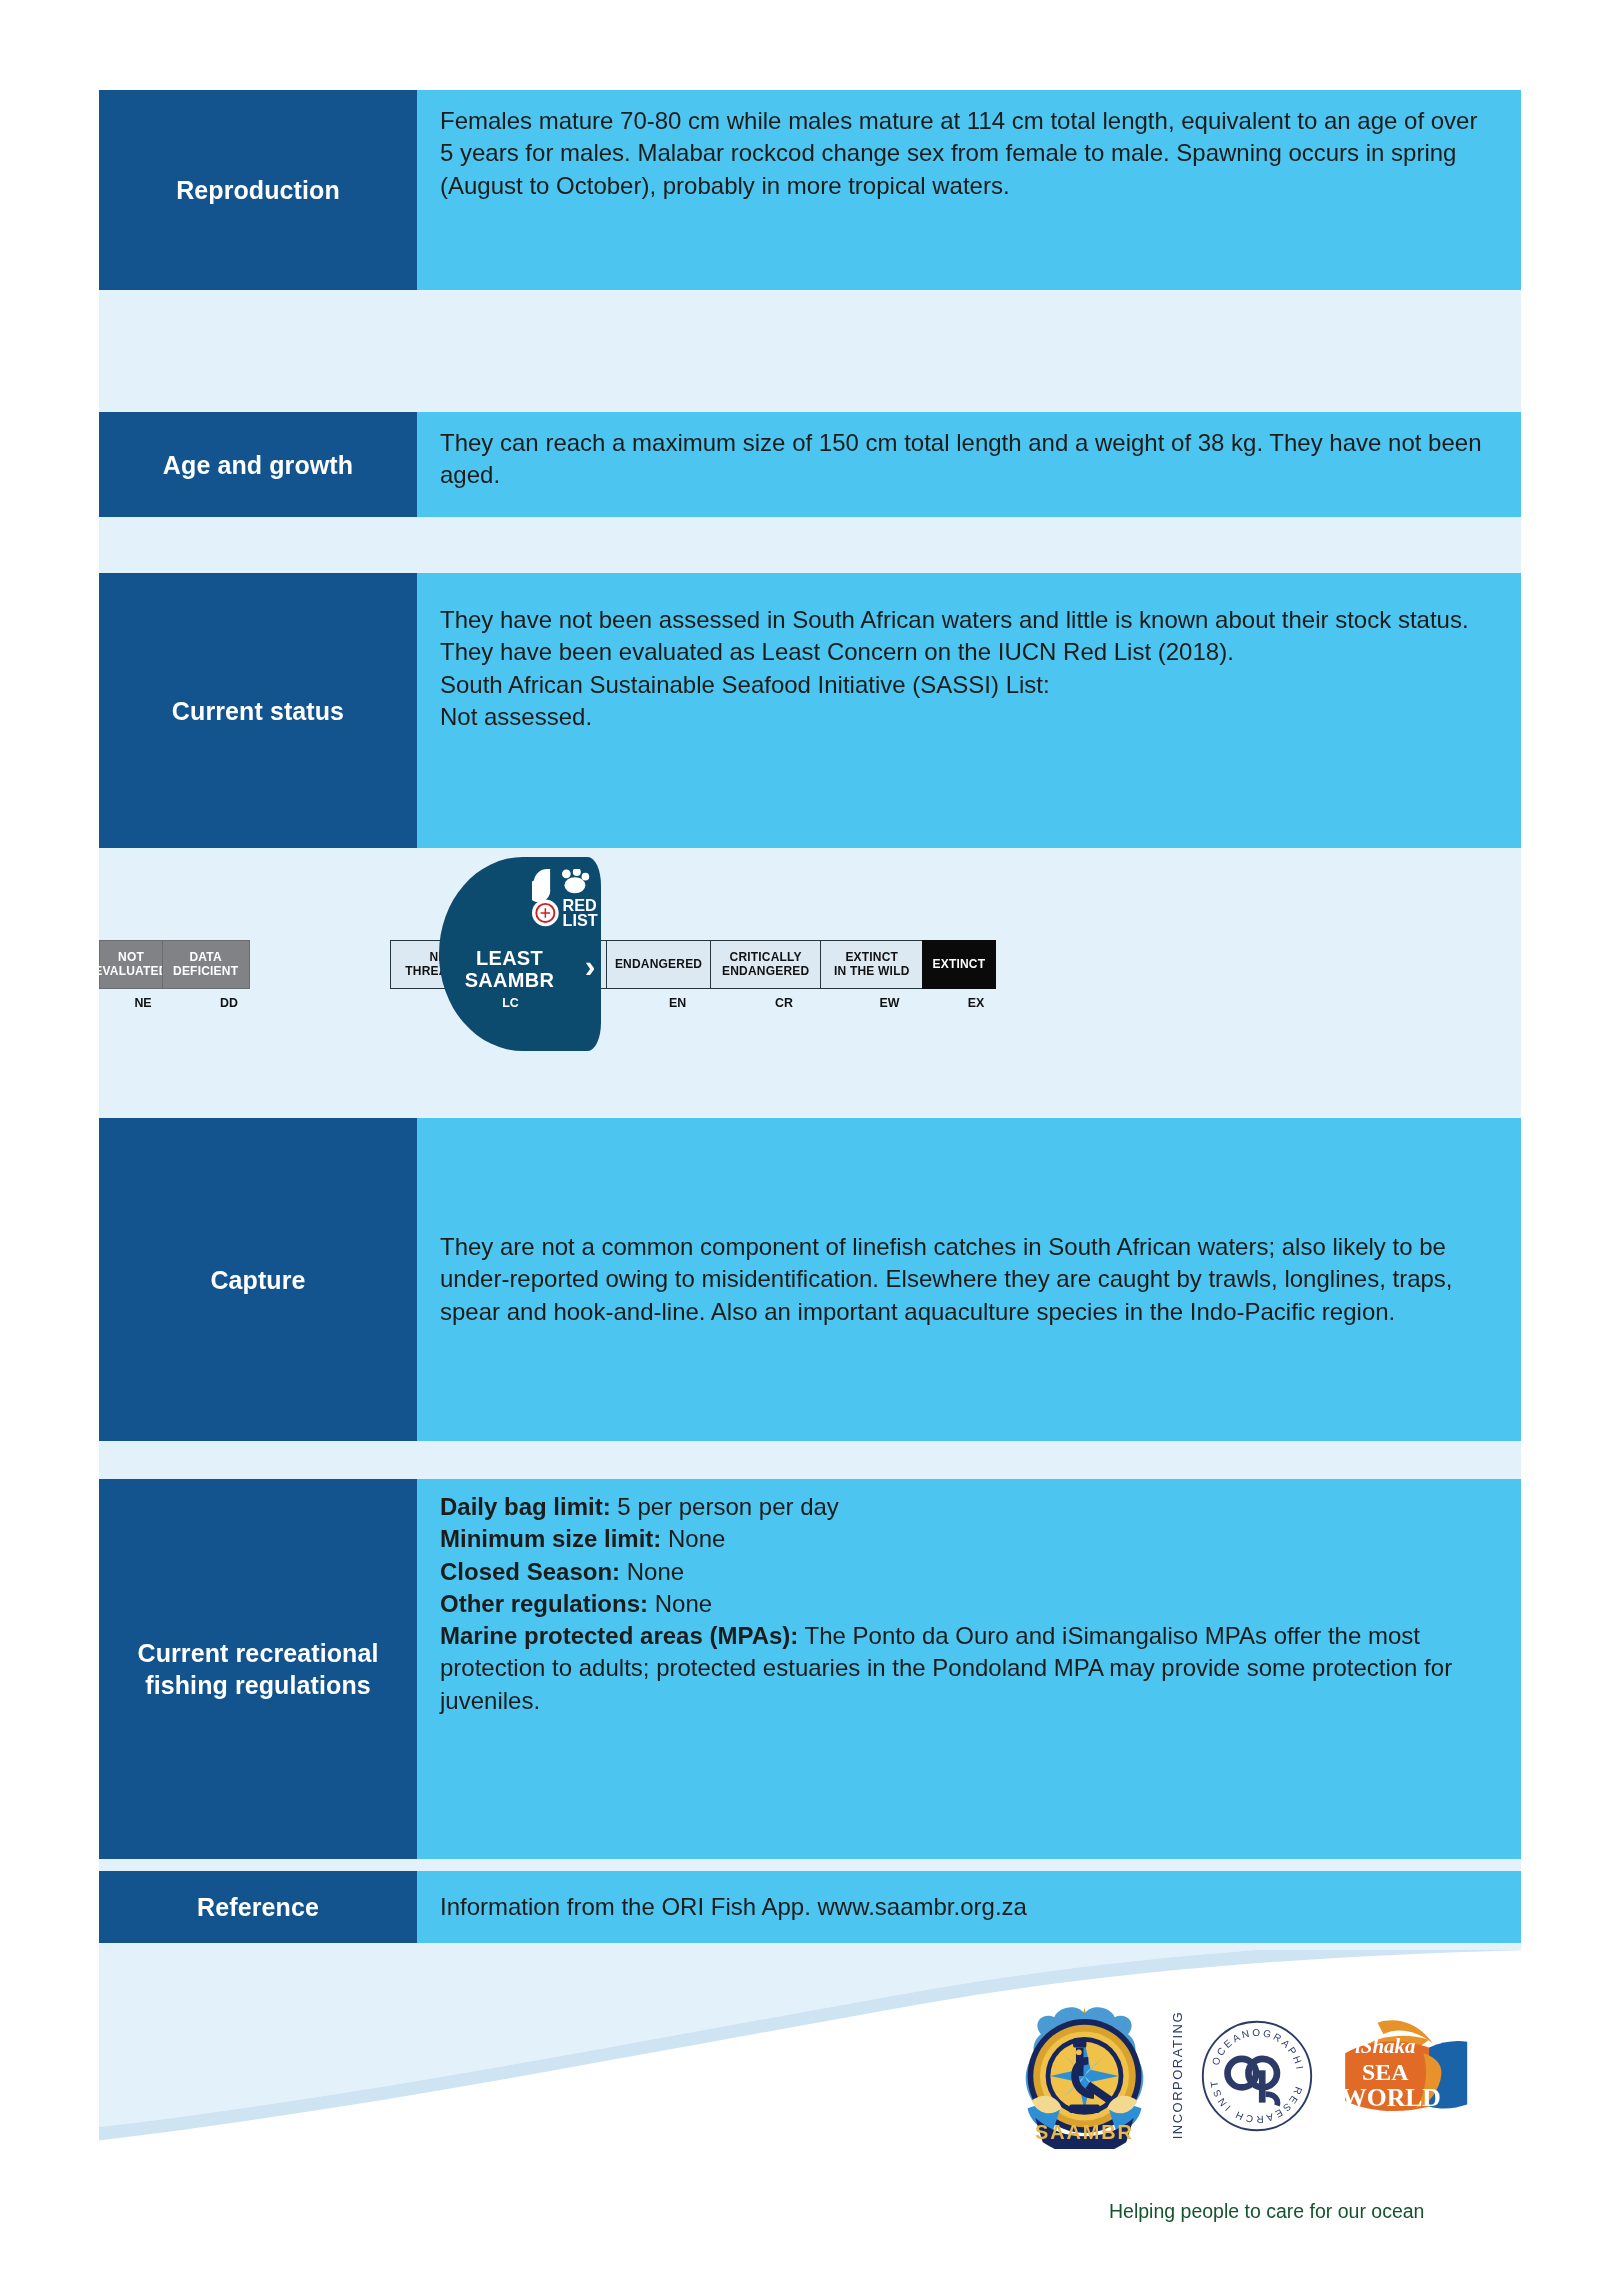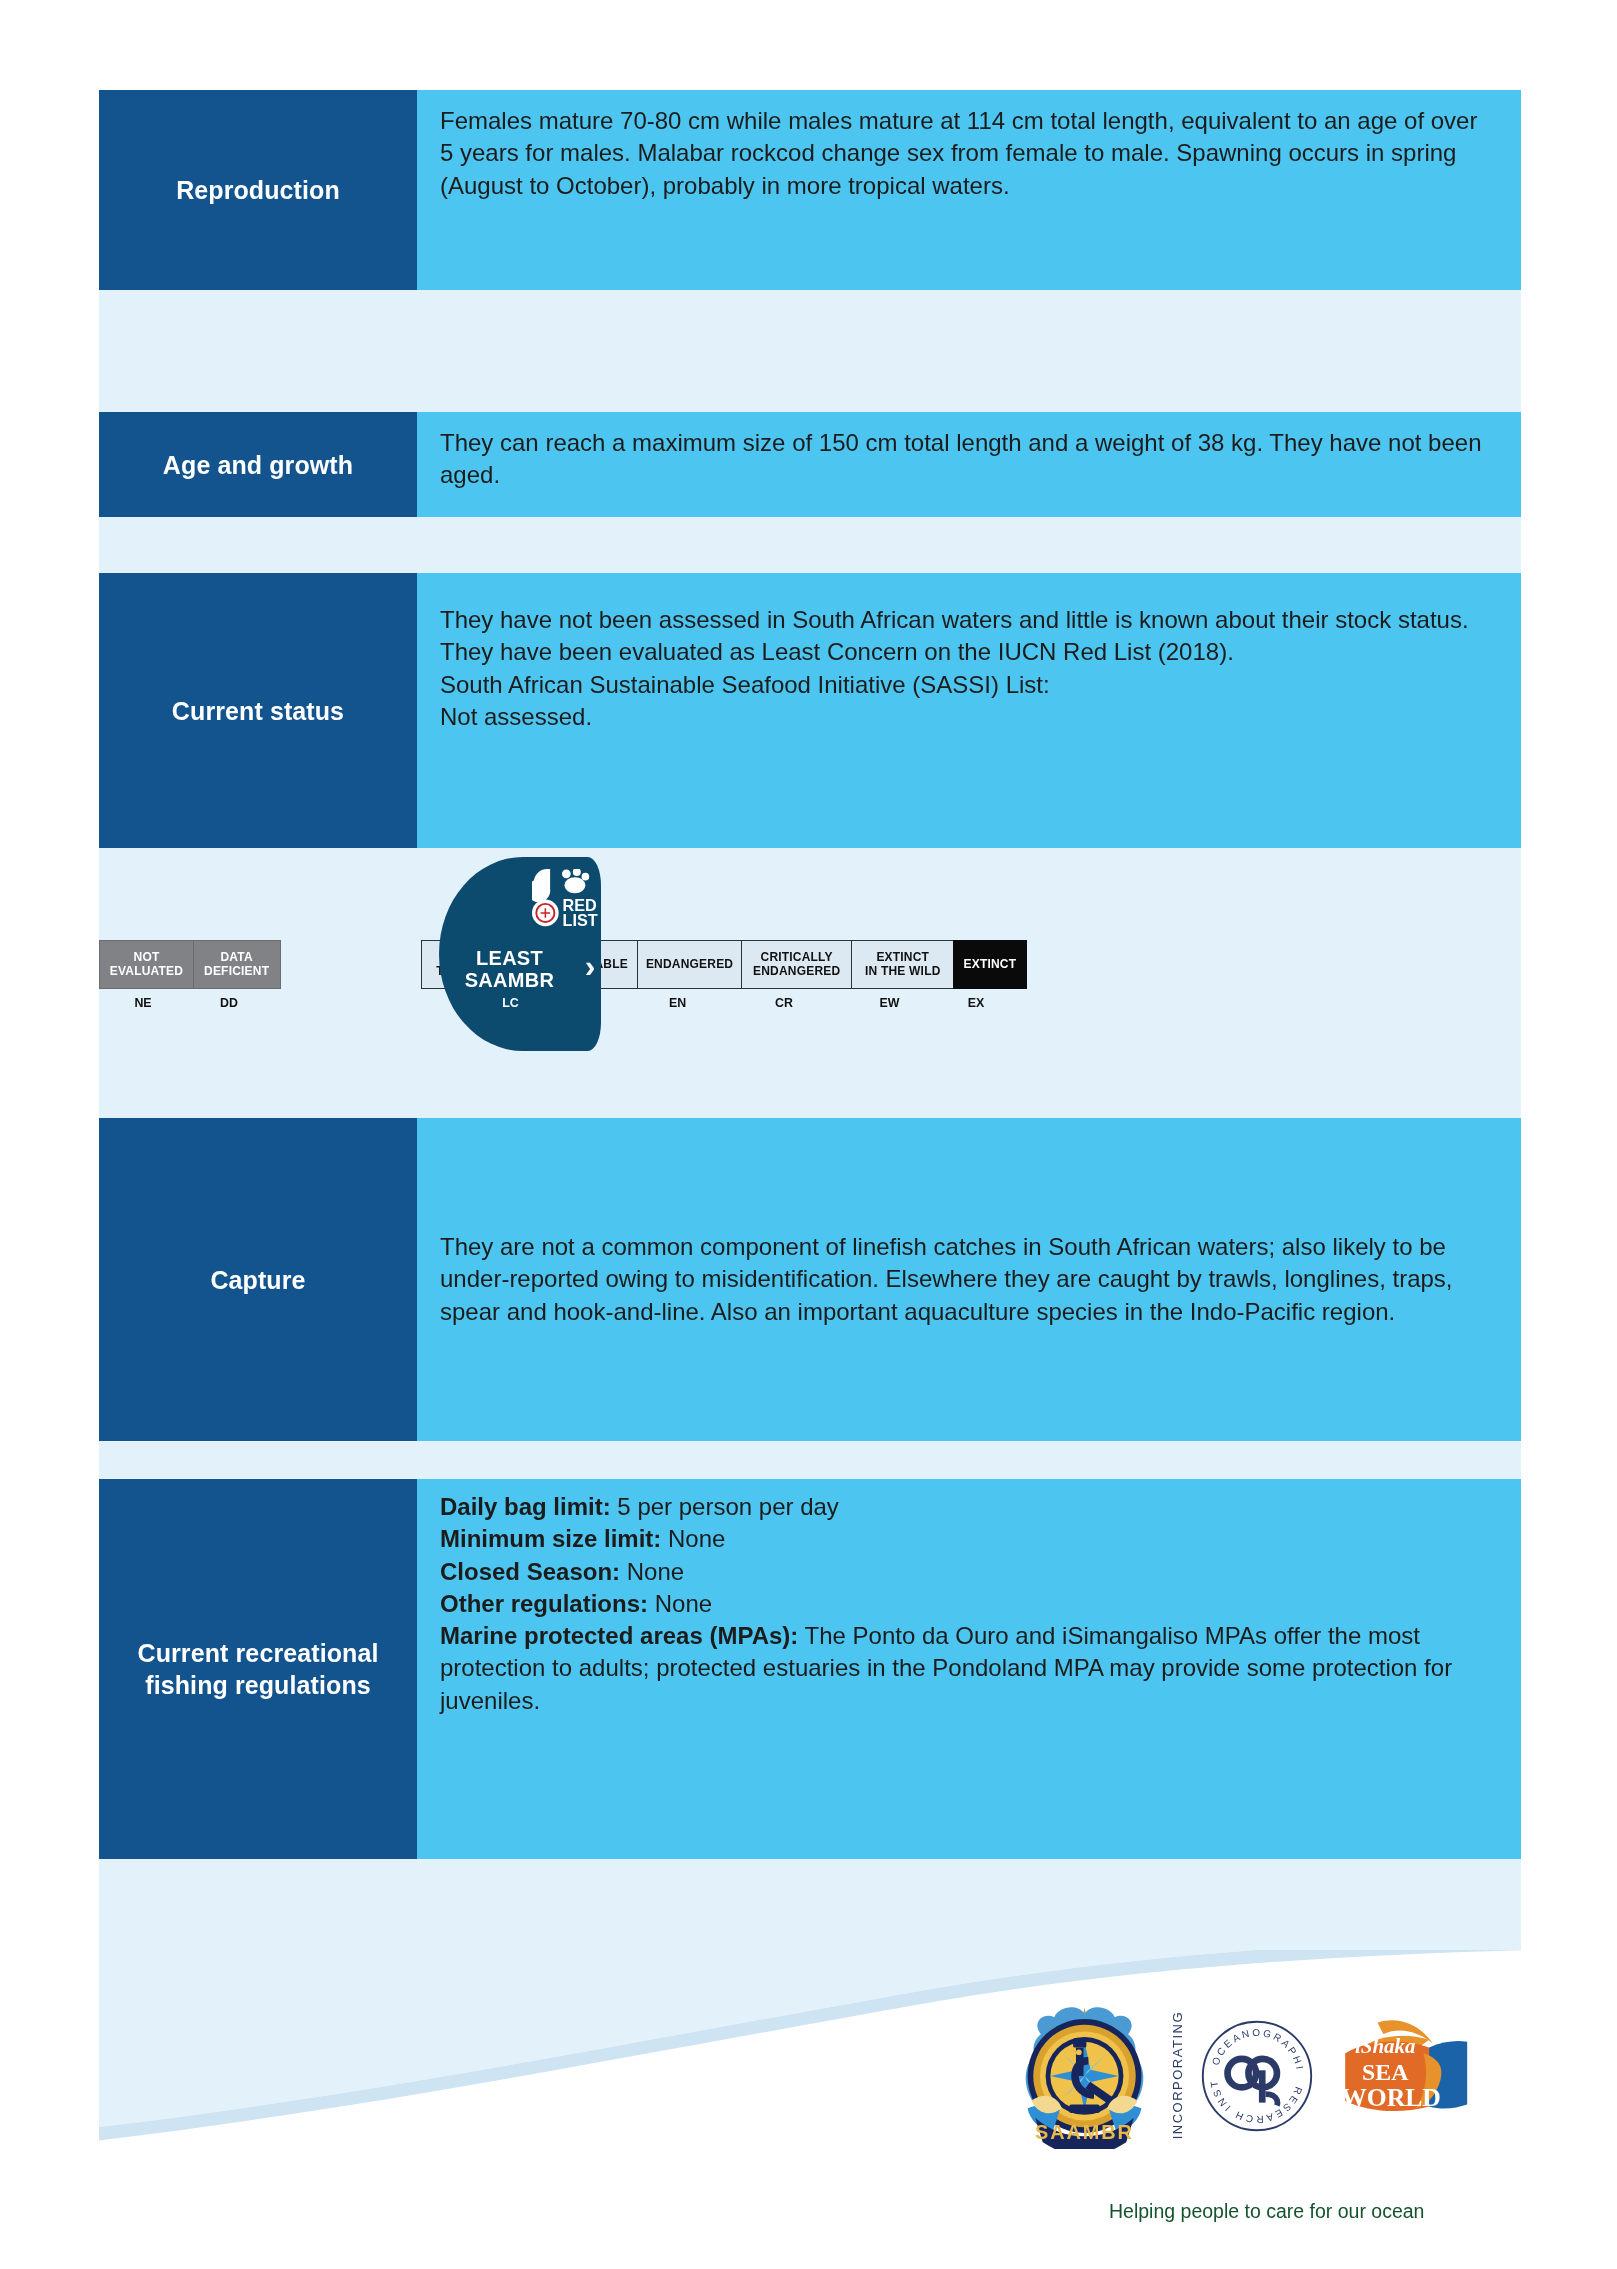--- a/index.html
+++ b/index.html
@@ -242,21 +242,21 @@
       <p style="white-space:pre-line;margin-top:16px;">They have not been assessed in South African waters and little is known about their stock status. They have been evaluated as Least Concern on the IUCN Red List (2018).
 South African Sustainable Seafood Initiative (SASSI) List:
 Not assessed.</p>
     </div>
   </div>
 
   <div class="redlist-block" style="top:848px;height:264px;">
     <div class="redlist-inner">
 
       <div class="cat-strip">
-        <div class="cat grey" style="width:95px;">
+        <div class="cat grey" style="width:64px;">
           <span>NOT</span>
           <span>EVALUATED</span>
         </div>
         <div class="cat grey" style="width:88px;">
           <span>DATA</span>
           <span>DEFICIENT</span>
         </div>
         <div class="cat pale" style="width:143px;visibility:hidden;"></div>
         <div class="cat pale" style="width:114px;">
           <span>NEAR</span>
@@ -338,20 +338,26 @@
         <div class="reg-line">
           <b>Other regulations:</b><span> None</span>
         </div>
         <div class="reg-line">
           <b>Marine protected areas (MPAs):</b><span> The Ponto da Ouro and iSimangaliso MPAs offer the most protection to adults; protected estuaries in the Pondoland MPA may provide some protection for juveniles.</span>
         </div>
       </div>
     </div>
   </div>
 
+  <div class="row" style="top:1871px;height:72px;">
+    <div class="row-label">Reference</div>
+    <div class="row-body" style="padding-top:7.6px;padding-bottom:7.6px;">
+      <p>Information from the ORI Fish App.  www.saambr.org.za</p>
+    </div>
+  </div>
 
   <div class="footer">
 
     <svg class="footer-wave" width="1422" height="320" viewBox="0 0 1495 336">
       <rect x="0" y="0" width="1495" height="336" fill="#e3f1fb"></rect>
       <path d="M0 186 C 300 150, 560 96, 880 40 C 1080 6, 1280 -8, 1495 -14 L1495 336 L0 336 Z" fill="#ffffff"></path>
       <path d="M1495 -14 C 1280 -8, 1080 6, 880 40 C 560 96, 300 150, 0 186 L0 200 C 300 164, 560 110, 880 54 C 1080 20, 1280 6, 1495 0 Z" fill="#cfe4f2"></path>
     </svg>
 
     <div class="logo-bar">

